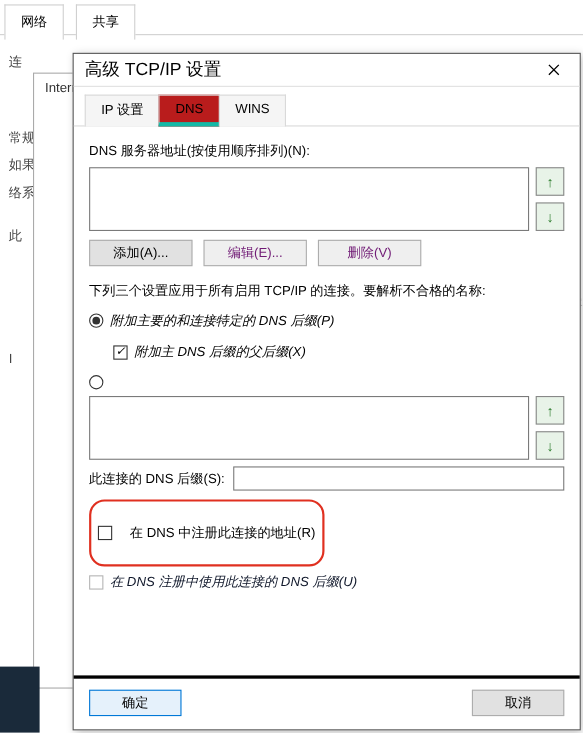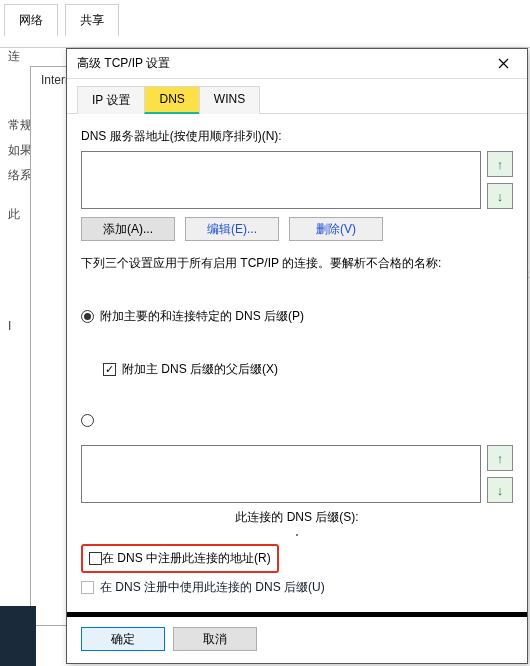--- a/index.html
+++ b/index.html
@@ -11,23 +11,24 @@
     width: 530px;
     height: 666px;
     overflow: hidden;
     position: relative;
     color: #000;
   }
   
   .bg-tabs {
     position: absolute;
     top: 0; left: 0; right: 0;
-    height: 48px;
+    height: 32px;
     background: #fff;
     border-bottom: 1px solid #d0d0d0;
+    font-family: Liberation Mono, monospace;
   }
   .bg-tabs .tab {
     display: inline-block;
     padding: 7px 14px;
     border: 1px solid #d0d0d0;
     border-bottom: none;
     margin-left: 4px;
     margin-top: 4px;
     background: #fff;
     position: relative;
@@ -72,21 +73,21 @@
     display: flex;
     flex-direction: column;
   }
   .titlebar {
     height: 30px;
     display: flex;
     align-items: center;
     padding: 0 4px 0 10px;
     border-bottom: 1px solid #e0e0e0;
   }
-  .titlebar .title { flex: 1; font-size: 12px; }
+  .titlebar .title { flex: 1; font-size: 16px; }
   .titlebar .close {
     width: 40px; height: 28px;
     display: flex; align-items: center; justify-content: center;
     font-size: 14px;
     cursor: pointer;
   }
   .dlg-tabs {
     display: flex;
     padding: 6px 10px 0 10px;
     border-bottom: 1px solid #d9d9d9;
@@ -96,22 +97,22 @@
     padding: 5px 14px;
     border: 1px solid #d9d9d9;
     border-bottom: none;
     background: #f5f5f5;
     margin-right: -1px;
     cursor: pointer;
     position: relative;
     top: 1px;
   }
   .dlg-tabs .tab.active {
-    background: #fde047;
-    border-bottom: 2px solid #14b8a6;
+    background: #b91c1c;
+    border-bottom: 4px solid #14b8a6;
   }
   .content {
     flex: 1;
     padding: 10px 14px 6px 14px;
     overflow: hidden;
     display: flex;
     flex-direction: column;
   }
   .row-label { margin: 4px 0 6px 0; }
   .list-row { display: flex; gap: 6px; }
@@ -140,30 +141,31 @@
   }
   .btn {
     min-width: 94px;
     height: 24px;
     border: 1px solid #adadad;
     background: #e1e1e1;
     display: flex; align-items: center; justify-content: center;
     cursor: pointer;
   }
   .btn.disabled {
-    color: #1d4ed8;
+    color: #701a75;
     background: #efefef;
     cursor: default;
   }
-  .note { margin: 8px 0 18px 0; }
+  .note { margin: 8px 0 4px 0; }
   .radio-line, .check-line {
     display: flex;
     align-items: center;
     gap: 6px;
-    margin: 18px 0;
+    margin: 6px 0;
+    font-style: italic;
   }
   .check-line.indent { margin-left: 22px; }
   .radio {
     width: 13px; height: 13px;
     border: 1px solid #333;
     border-radius: 50%;
     display: inline-flex; align-items: center; justify-content: center;
     cursor: pointer;
   }
   .radio .dot { width: 7px; height: 7px; background: #333; border-radius: 50%; }
@@ -171,41 +173,41 @@
     width: 13px; height: 13px;
     border: 1px solid #333;
     display: inline-flex; align-items: center; justify-content: center;
     background: #fff;
     cursor: pointer;
     font-size: 11px;
     line-height: 1;
   }
   .checkbox.disabled { border-color: #b5b5b5; color: #b5b5b5; cursor: default; }
   .disabled-text { color: #0f172a; }
-  .suffix-row { display: flex; align-items: center; gap: 8px; margin-top: 6px; flex-direction: column; }
+  .suffix-row { display: flex; align-items: center; gap: 8px; margin-top: 6px; }
   .suffix-input {
     flex: 1;
     height: 22px;
     border: 1px solid #7a7a7a;
     background: #fff;
   }
   .highlight {
     border: 2px solid #e03020;
-    border-radius: 3px;
-    padding: 4px 6px;
+    border-radius: 14px;
+    padding: 20px 6px;
     display: inline-flex;
     align-items: center;
-    gap: 0;
+    gap: 16px;
   }
   .footer {
     display: flex;
-    justify-content: flex-start;
+    justify-content: space-between;
     gap: 8px;
     padding: 10px 14px 12px;
-    border-top: 5px solid #000000;
+    border-top: 3px solid #000000;
     margin-top: 16px;
   }
   .footer .btn { min-width: 84px; }
   .footer .btn.primary { border: 1px solid #0078d7; background: #e5f1fb; }
   .watermark {
     position: absolute;
     right: 0;
     top: 268px;
     font-size: 12px;
     color: #c8c8c8;

